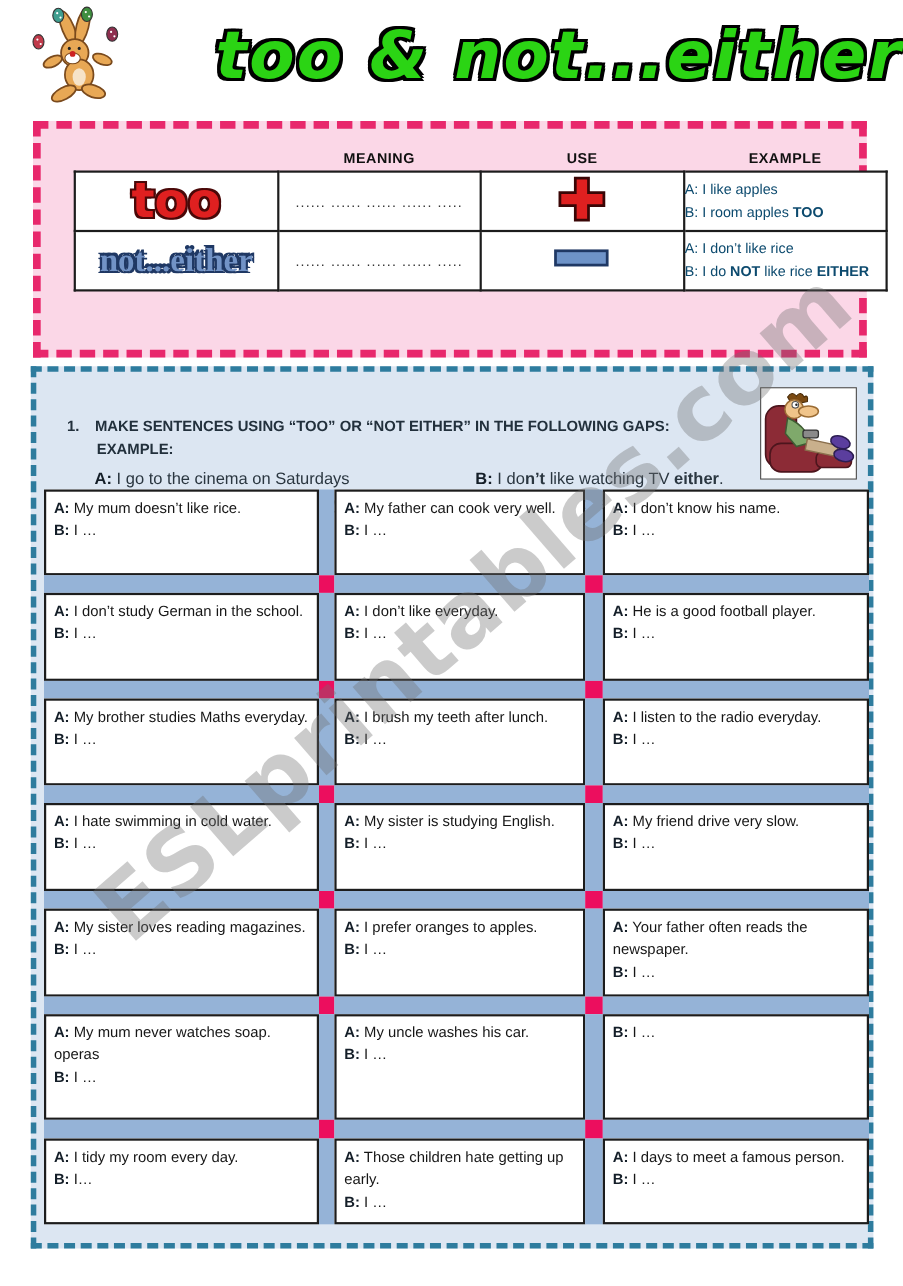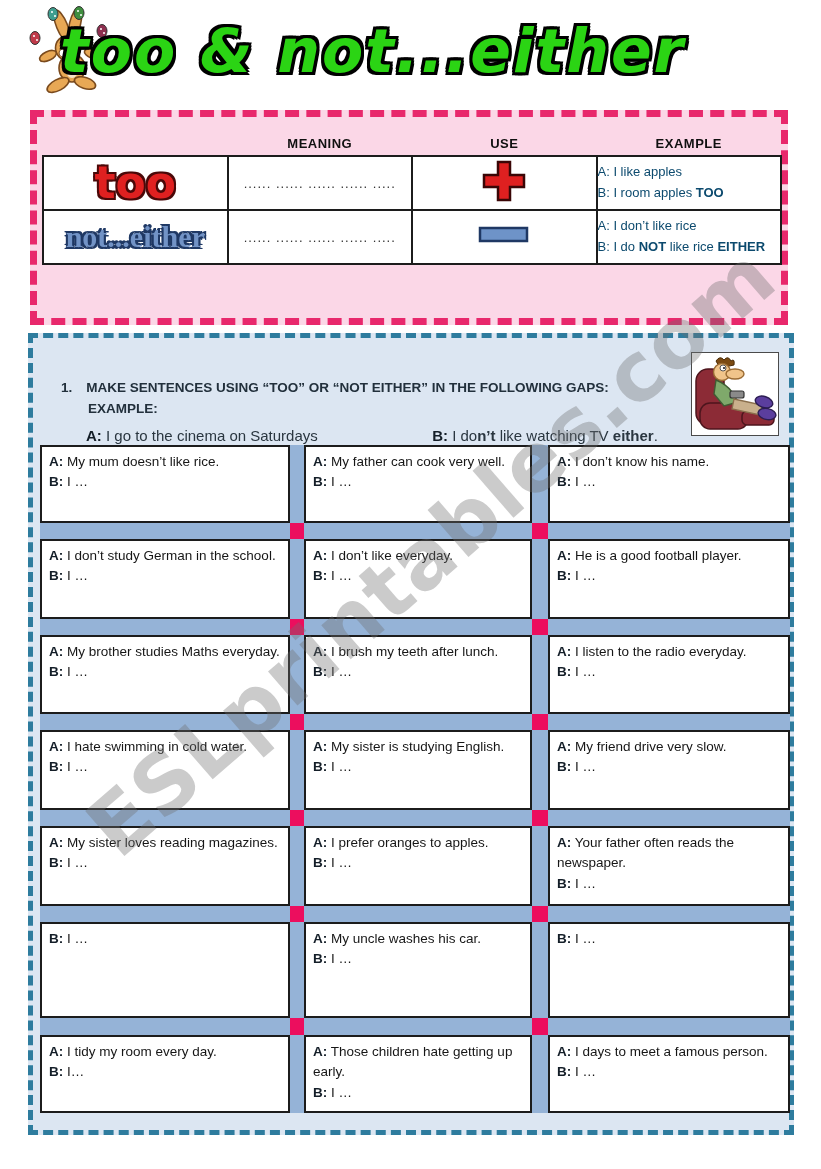--- a/index.html
+++ b/index.html
@@ -2,32 +2,32 @@
 <html><head>
 <meta charset="utf-8">
 <style>
   html,body{margin:0;padding:0;}
   body{
     width:821px;height:1169px;position:relative;background:#ffffff;
     font-family:"Liberation Sans",sans-serif;color:#161616;overflow:hidden;
   }
   
   .title{
-    position:absolute;left:0;top:16px;width:100%;text-align:left;
+    position:absolute;left:0;top:16px;width:100%;text-align:right;
     padding-left:60px;box-sizing:border-box;
     font-family:"DejaVu Sans",sans-serif;font-weight:bold;font-style:italic;
     font-size:60px;letter-spacing:2px;color:#2bd414;
     text-shadow:-3px -3px 0 #000,3px -3px 0 #000,-3px 3px 0 #000,3px 3px 0 #000,
                 -3px 0 0 #000,3px 0 0 #000,0 -3px 0 #000,0 3px 0 #000;
   }
   .rabbit{position:absolute;left:22px;top:4px;}
   
   .pink-box{
     position:absolute;left:30px;top:110px;width:758px;height:215px;
-    box-sizing:border-box;background:#fbd7e7;border:7px dashed #e8286c;
+    box-sizing:border-box;background:#fbd7e7;border:7px dashed #e8286c;padding-left:25px;
   }
   table.rules{border-collapse:collapse;margin:14px 0 0 5px;table-layout:fixed;width:740px;}
   table.rules td{padding:0;}
   tr.hdr td{
     border:none;background:transparent;text-align:center;font-weight:bold;
     font-size:13px;color:#101010;height:24px;letter-spacing:.5px;
   }
   tr.rrow td{border:2px solid #1c1c1c;background:#ffffff;height:52px;vertical-align:middle;}
   td.wcell{text-align:center;overflow:visible;}
   .wa-too{
@@ -303,20 +303,21 @@
       <div><b class="ab">B:</b> <span>I …</span></div>
     </div>
 
     <div class="bseg"></div>
     <div class="bpink"></div>
     <div class="bseg"></div>
     <div class="bpink"></div>
     <div class="bseg"></div>
 
     <div class="cell">
+      <div><b class="ab">A:</b> <span>My mum never watches soap. operas</span></div>
       <div><b class="ab">B:</b> <span>I …</span></div>
     </div>
     <div class="vgut"></div>
     <div class="cell">
       <div><b class="ab">A:</b> <span>My uncle washes his car.</span></div>
       <div><b class="ab">B:</b> <span>I …</span></div>
     </div>
     <div class="vgut"></div>
     <div class="cell">
       <div><b class="ab">B:</b> <span>I …</span></div>

